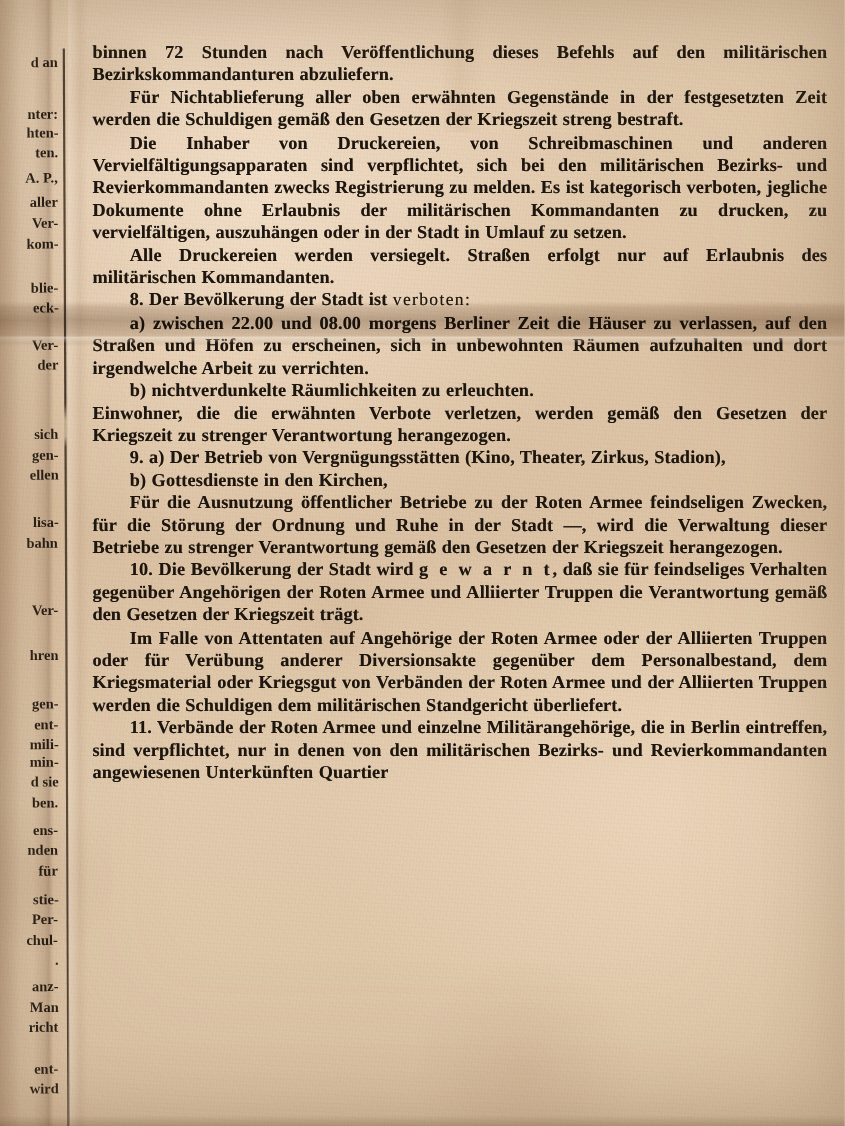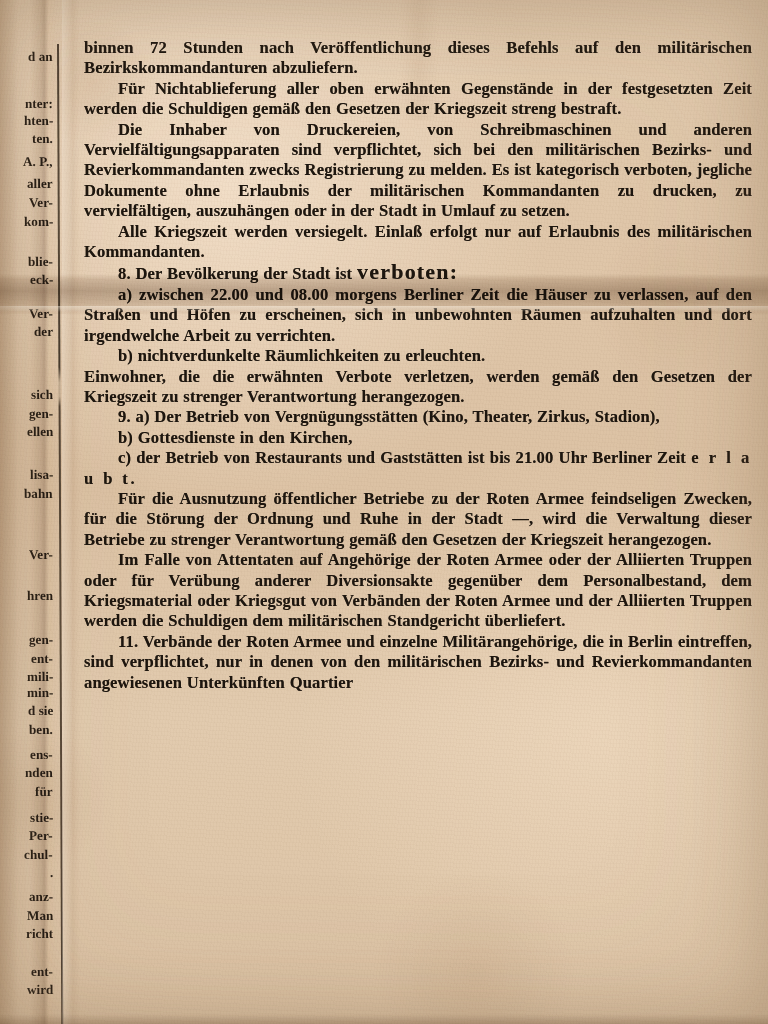--- a/index.html
+++ b/index.html
@@ -110,21 +110,21 @@
     letter-spacing:.1px;
     word-spacing:.6px;
     -webkit-font-smoothing:none;
   }
   .ind{ text-indent:34px; }
   .gap{ margin-top:7px; }
   .gap-sm{ margin-top:3px; }
 
   .spaced{ letter-spacing:2.6px; }
   .verboten{
-    font-size:22px; letter-spacing:1.2px; font-weight:700;
+    font-size:16px; letter-spacing:1.2px; font-weight:400;
   }
   .emph-block{
     letter-spacing:1.0px;
     word-spacing:1.4px;
   }
 
   
   .maincol p{ text-shadow:0 0 .4px rgba(35,25,16,.55); }
 
   
@@ -191,46 +191,46 @@
   <div class="col-rule"></div>
 
   <div class="maincol">
 
     <p>binnen 72 Stunden nach Veröffentlichung dieses Befehls auf den militärischen Bezirkskommandanturen abzuliefern.</p>
 
     <p class="ind gap">Für Nichtablieferung aller oben erwähnten Gegenstände in der festgesetzten Zeit werden die Schuldigen gemäß den Gesetzen der Kriegszeit streng bestraft.</p>
 
     <p class="ind gap">Die Inhaber von Druckereien, von Schreibmaschinen und anderen Vervielfältigungsapparaten sind verpflichtet, sich bei den militärischen Bezirks- und Revierkommandanten zwecks Registrierung zu melden. Es ist kategorisch verboten, jegliche Dokumente ohne Erlaubnis der militärischen Kommandanten zu drucken, zu vervielfältigen, auszuhängen oder in der Stadt in Umlauf zu setzen.</p>
 
-    <p class="ind gap emph-block">Alle Kriegszeit werden versiegelt. Einlaß erfolgt nur auf Erlaubnis des militärischen Kommandanten.</p>
+    <p class="ind gap emph-block">Alle Druckereien werden versiegelt. Straßen erfolgt nur auf Erlaubnis des militärischen Kommandanten.</p>
 
     <p class="ind gap">
       <span>8. Der Bevölkerung der Stadt ist</span>
       <span class="verboten">verboten:</span>
     </p>
 
     <p class="ind gap-sm">a) zwischen 22.00 und 08.00 morgens Berliner Zeit die Häuser zu verlassen, auf den Straßen und Höfen zu erscheinen, sich in unbewohnten Räumen aufzuhalten und dort irgendwelche Arbeit zu verrichten.</p>
 
     <p class="ind gap-sm">b) nichtverdunkelte Räumlichkeiten zu erleuchten.</p>
 
 
 
     <p class="gap-sm">Einwohner, die die erwähnten Verbote verletzen, werden gemäß den Gesetzen der Kriegszeit zu strenger Verantwortung herangezogen.</p>
 
     <p class="ind gap">9. a) Der Betrieb von Vergnügungsstätten (Kino, Theater, Zirkus, Stadion),</p>
 
     <p class="ind gap-sm">b) Gottesdienste in den Kirchen,</p>
 
-    <p class="ind gap-sm">
-      <span>c) der Betrieb von Restaurants und Gaststätten ist bis 21.00 Uhr Berliner Zeit</span>
-      <span class="spaced">e r l a u b t</span><span>.</span>
+
+    <p class="ind gap">Für die Ausnutzung öffentlicher Betriebe zu der Roten Armee feindseligen Zwecken, für die Störung der Ordnung und Ruhe in der Stadt —, wird die Verwaltung dieser Betriebe zu strenger Verantwortung gemäß den Gesetzen der Kriegszeit herangezogen.</p>
+
+    <p class="ind gap">
+      <span>10. Die Bevölkerung der Stadt wird</span>
+      <span class="spaced">g e w a r n t</span><span>, daß sie für feindseliges Verhalten gegenüber Angehörigen der Roten Armee und Alliierter Truppen die Verantwortung gemäß den Gesetzen der Kriegszeit trägt.</span>
     </p>
-
-    <p class="ind gap">Für die Ausnutzung öffentlicher Betriebe zu der Roten Armee feindseligen Zwecken, für die Störung der Ordnung und Ruhe in der Stadt —, wird die Verwaltung dieser Betriebe zu strenger Verantwortung gemäß den Gesetzen der Kriegszeit herangezogen.</p>
-
 
     <p class="ind gap">Im Falle von Attentaten auf Angehörige der Roten Armee oder der Alliierten Truppen oder für Verübung anderer Diversionsakte gegenüber dem Personalbestand, dem Kriegsmaterial oder Kriegsgut von Verbänden der Roten Armee und der Alliierten Truppen werden die Schuldigen dem militärischen Standgericht überliefert.</p>
 
     <p class="ind gap">11. Verbände der Roten Armee und einzelne Militärangehörige, die in Berlin eintreffen, sind verpflichtet, nur in denen von den militärischen Bezirks- und Revierkommandanten angewiesenen Unterkünften Quartier</p>
 
   </div>
 
   <div class="grain"></div>
   <div class="mottle"></div>
   <div class="fold-v"></div>

